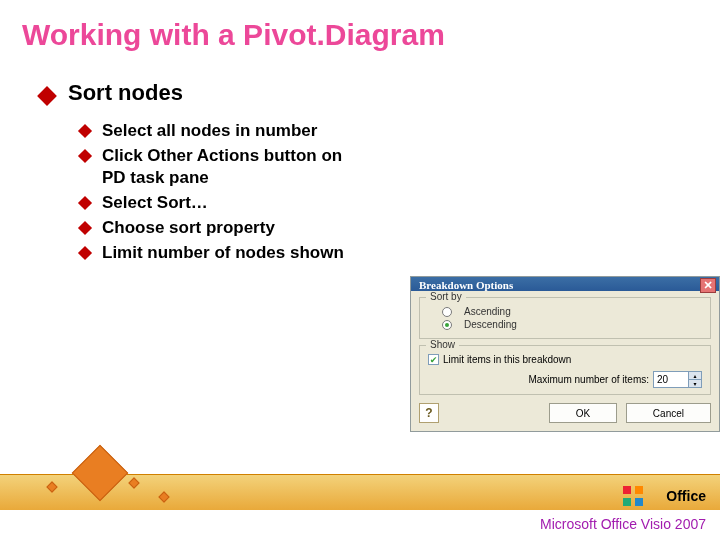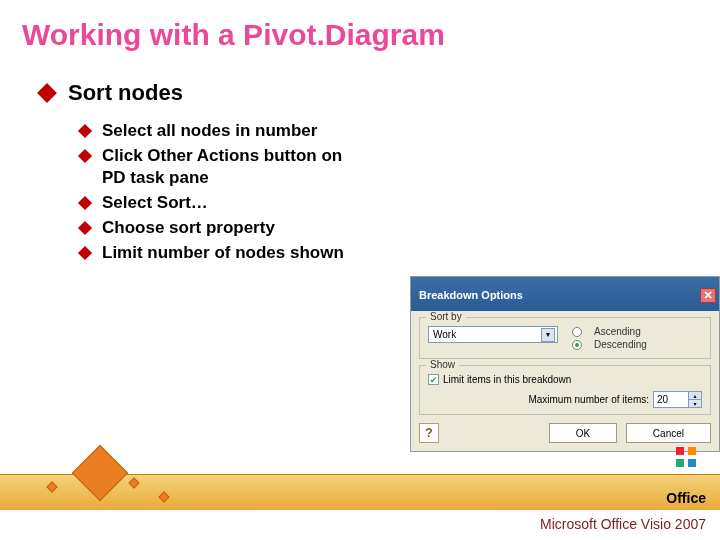--- a/index.html
+++ b/index.html
@@ -11,21 +11,21 @@
     overflow: hidden;
   }
   .slide-title {
     font-size: 30px; font-weight: bold;
     padding: 18px 0 6px 22px;
     color: #ec4899;
   }
   .content {
     padding: 22px 0 0 40px;
   }
-  .top-bullet-row { display: flex; align-items: flex-start; }
+  .top-bullet-row { display: flex; align-items: center; }
   .dia { width: 14px; height: 14px; background: #c00000; transform: rotate(45deg); margin-top: 6px; margin-right: 14px; flex: 0 0 14px; }
   .dia-sm { width: 10px; height: 10px; background: #c00000; transform: rotate(45deg); margin-top: 6px; margin-right: 12px; flex: 0 0 10px; }
   .top-bullet-text { font-size: 22px; font-weight: bold; }
   .sub-list { margin: 14px 0 0 40px; max-width: 290px; }
   .sub-row { display: flex; align-items: flex-start; margin-bottom: 4px; }
   .sub-text { font-size: 17px; font-weight: bold; line-height: 1.25; }
 
   
   .dialog {
     position: absolute; right: 0; top: 276px;
@@ -33,21 +33,22 @@
     background: #ece9d8;
     border: 1px solid #919b9c;
     font-family: Tahoma, Arial, sans-serif;
     font-size: 10px;
   }
   .titlebar {
     display: flex; align-items: center; justify-content: space-between;
     background: linear-gradient(#3b6ea5,#2a5a97);
     color: #fff; font-weight: bold; font-size: 11px;
     padding: 5px 3px 3px 8px;
-    height: 34px;
+    height: 14px;
+    font-family: Liberation Serif, serif;
   }
   .titlebar .close {
     width: 16px; height: 15px;
     background: #e57373;
     border: 1px solid #9c3c3c;
     display: flex; align-items: center; justify-content: center;
     color: #fff; font-weight: bold; font-size: 11px; line-height: 1;
     cursor: pointer;
   }
   .groupbox {
@@ -116,32 +117,32 @@
     background: #e97e22; border: 1px solid #c86010;
   }
   .footer-band .sm-sq {
     position: absolute; width: 8px; height: 8px; transform: rotate(45deg);
     background: #e97e22; border: 1px solid #c86010;
   }
   .footer-right {
     position: absolute; right: 14px; bottom: 4px;
     display: flex; align-items: center; gap: 10px;
   }
-  .office-logo { display: flex; align-items: center; gap: 23px; flex-direction: column; }
+  .office-logo { display: flex; align-items: center; gap: 23px; }
   .logo-squares { width: 20px; height: 20px; position: relative; }
   .logo-squares span { position: absolute; width: 8px; height: 8px; }
   .logo-squares .a{ left:0; top:0; background:#e23; }
   .logo-squares .b{ right:0; top:0; background:#f80; }
   .logo-squares .c{ left:0; bottom:0; background:#2a7; }
   .logo-squares .d{ right:0; bottom:0; background:#28c; }
   .office-txt { font-size: 14px; color: #444; }
   .office-txt b { color:#000; }
   .product-line {
     position: absolute; right: 14px; bottom: 8px;
-    font-size: 14px; color: #7f1d1d;
+    font-size: 14px; color: #a21caf;
     text-shadow: 1px 1px 0 #fff;
   }
 </style>
 </head>
 <body>
 
 <h1 class="slide-title">Working with a Pivot.Diagram</h1>
 
 <div class="content">
   <div class="top-bullet-row">
@@ -176,24 +177,20 @@
   <div class="titlebar">
     <span>Breakdown Options</span>
     <div class="close">
         <span>✕</span>
       </div>
   </div>
 
   <div class="groupbox">
     <div class="legend">Sort by</div>
     <div style="display:flex; align-items:flex-start;">
-      <div class="dropdown">
-        <span>Work</span>
-        <div class="dd-btn">▾</div>
-      </div>
       <div class="radio-col">
         <div class="radio-row">
           <span class="radio"></span>
           <span>Ascending</span>
         </div>
         <div class="radio-row">
           <span class="radio">
               <span class="dot"></span>
             </span>
           <span>Descending</span>

